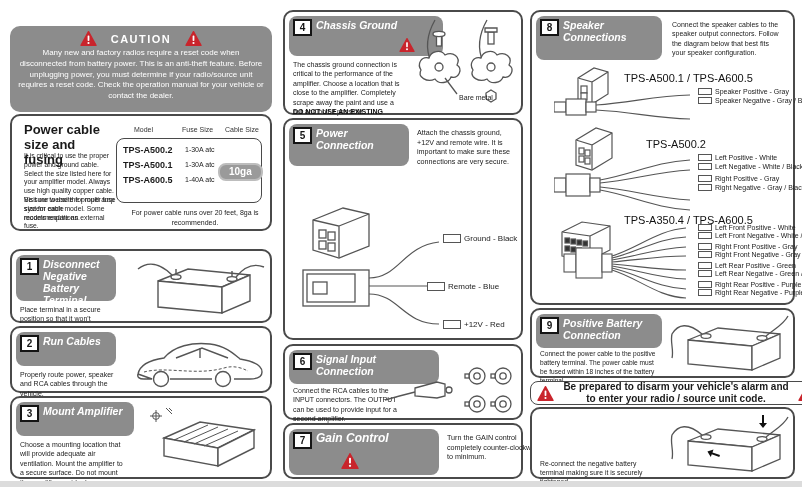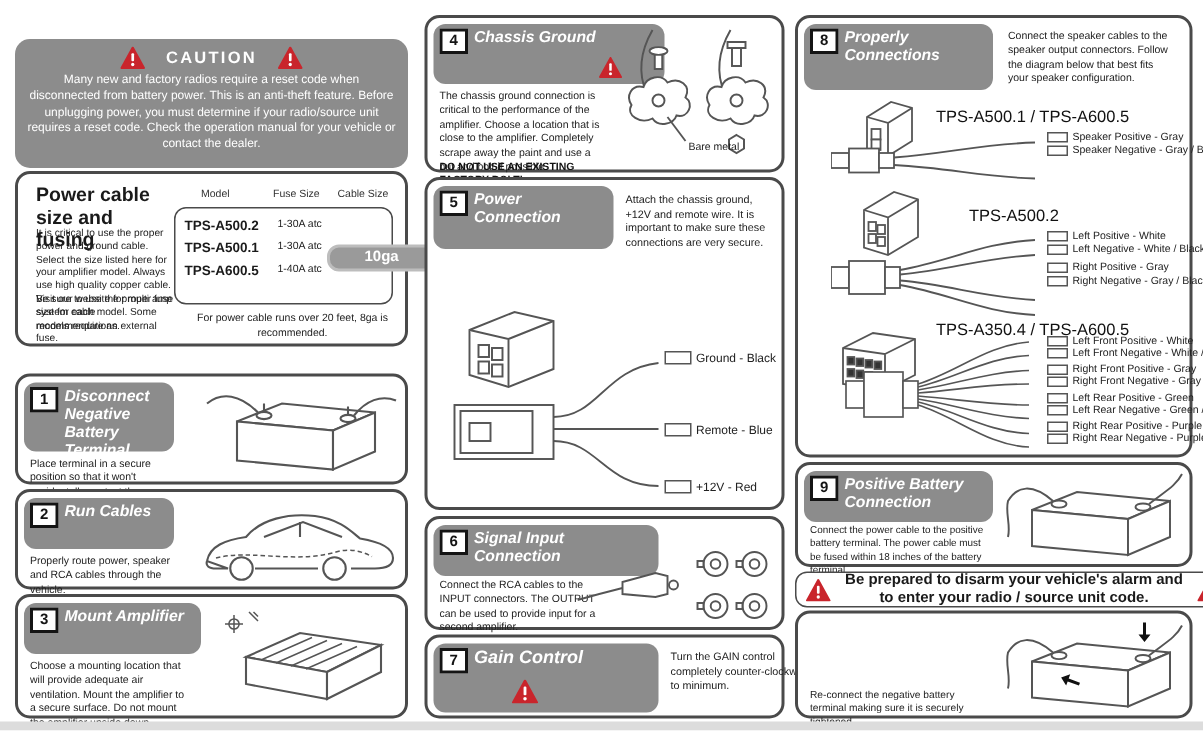--- a/index.html
+++ b/index.html
@@ -15,21 +15,21 @@
   
   .panel{background:#fff;border:2px solid #4a4a4a;border-radius:10px;box-sizing:border-box;}
   .pc-title{font-size:13px;font-weight:800;line-height:1.15;}
   .pc-para{margin:0;font-size:6.8px;line-height:1.3;color:#222;}
   .pc-head{font-size:7px;color:#333;}
   .models{border:1.5px solid #4a4a4a;border-radius:8px;box-sizing:border-box;padding:3px 6px;}
   .mrow{display:flex;align-items:center;height:15px;}
   .mname{font-size:9px;font-weight:800;width:62px;}
   .mfuse{font-size:7px;color:#222;}
   .badge{background:#9a9a9a;border:2px solid #bdbdbd;color:#fff;font-weight:800;font-size:10px;
-         border-radius:8px;padding:0 23px;line-height:14px;}
+         border-radius:8px;padding:0 9px;line-height:14px;}
   .pc-note{font-size:7px;color:#222;line-height:1.4;text-align:center;margin:0;}
   
   .step{background:#fff;border:2px solid #4a4a4a;border-radius:10px;box-sizing:border-box;}
   .head{position:absolute;background:#8c8c8c;border-radius:8px;padding:3px 6px 3px 4px;box-sizing:border-box;
         display:flex;align-items:flex-start;gap:4px;}
   .num{flex:0 0 auto;min-width:13px;height:13px;background:#fff;border:2px solid #141414;color:#141414;
        font-size:10px;font-weight:800;display:flex;align-items:center;justify-content:center;padding:0 1px;}
   .ttl{color:#fff;font-weight:800;font-style:italic;font-size:10.5px;line-height:1.15;}
   .body{margin:0;font-size:7px;line-height:1.35;color:#222;}
   .bwarn{font-size:7px;font-weight:800;color:#111;line-height:1.3;}
@@ -220,21 +220,21 @@
       <g fill="none" stroke="#555" stroke-width="1.2">
         <path d="M70 80 C100 80 104 48 140 44"></path>
         <path d="M70 88 L140 88"></path>
         <path d="M70 96 C100 96 104 126 140 126"></path>
       </g>
     </svg>
     <div class="wl big abs" style="left:158px;top:114px;">
         <span class="term"></span>
         <span>Ground - Black</span>
       </div>
-    <div class="wl big abs" style="left:158px;top:162px;">
+    <div class="wl big abs" style="left:142px;top:162px;">
         <span class="term"></span>
         <span>Remote - Blue</span>
       </div>
     <div class="wl big abs" style="left:158px;top:200px;">
         <span class="term"></span>
         <span>+12V - Red</span>
       </div>
   </div>
 
   <div class="step abs" style="left:283px;top:344px;width:240px;height:76px;">
@@ -289,21 +289,21 @@
         <circle cx="11" cy="11" r="9" fill="#e8e8e8" stroke="#555" stroke-width="1.3"></circle>
         <path d="M5 6 L17 16 M7 4.5 L18.5 14" stroke="#555" stroke-width="1.6"></path>
       </svg>
       <span class="minmax">MIN MAX</span>
     </div>
   </div>
 
   <div class="step abs" style="left:530px;top:10px;width:265px;height:295px;">
     <div class="head" style="left:4px;top:4px;width:126px;height:44px;">
       <span class="num">8</span>
-      <span class="ttl">Properly Connections</span>
+      <span class="ttl">Speaker Connections</span>
     </div>
     <p class="body abs" style="left:140px;top:8px;width:112px;">Connect the speaker cables to the speaker output connectors. Follow the diagram below that best fits your speaker configuration.</p>
 
     <svg class="abs" style="left:36px;top:52px;" width="44" height="46" viewBox="0 0 44 46">
       <g fill="#fff" stroke="#555" stroke-width="1.2">
         <path d="M10 14 L26 4 L40 8 L40 30 L24 40 L10 36 Z"></path>
         <path d="M10 14 L24 18 L24 40 M24 18 L40 8"></path>
         <rect x="13" y="22" width="6" height="7"></rect>
           <rect x="13" y="30" width="6" height="7" transform="translate(0,-1)"></rect>
       </g>

